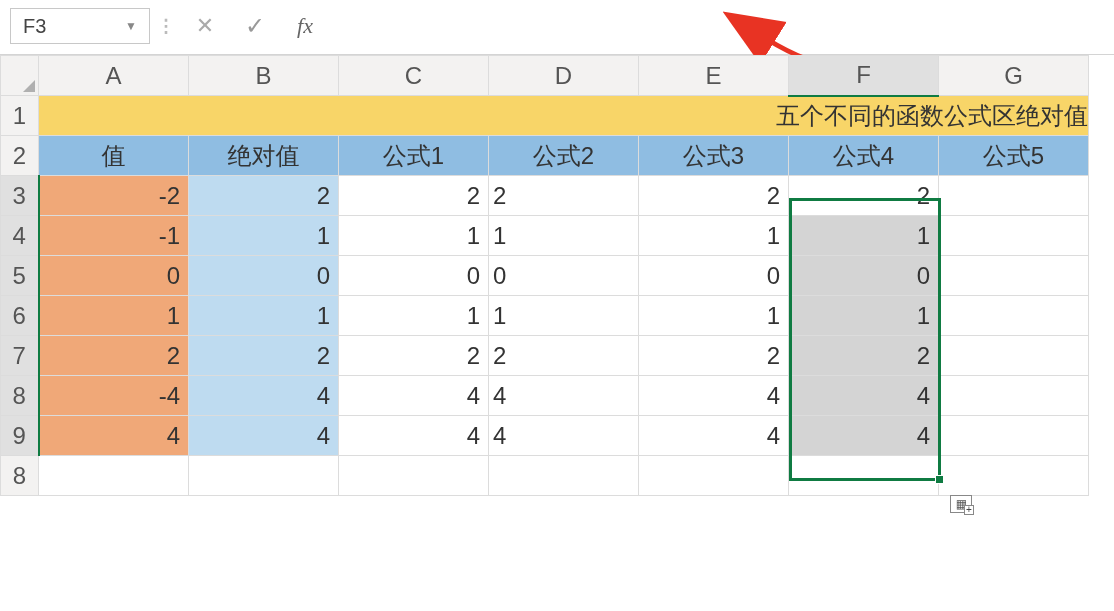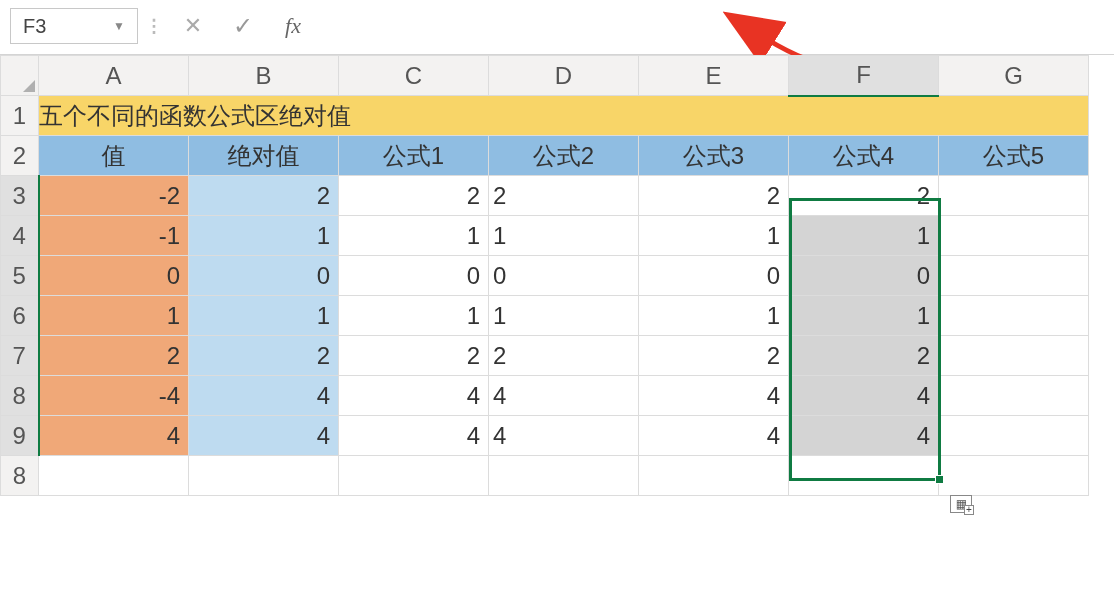--- a/index.html
+++ b/index.html
@@ -1,20 +1,20 @@
 <!DOCTYPE html>
 <html><head>
 <meta charset="utf-8">
 <style>
 * { box-sizing: border-box; margin: 0; padding: 0; }
 body { font-family: "Segoe UI", "Microsoft YaHei", sans-serif; background: #fff; width: 1114px; height: 611px; overflow: hidden; }
 
 
 .formula-bar { display: flex; align-items: center; padding: 8px 10px 10px 10px; border-bottom: 1px solid #d4d4d4; }
-.name-box { width: 128px; height: 36px; border: 1px solid #c8c8c8; display: flex; align-items: center; padding: 0 12px; font-size: 20px; color: #444; background: #fff; justify-content: space-between; }
+.name-box { width: 140px; height: 36px; border: 1px solid #c8c8c8; display: flex; align-items: center; padding: 0 12px; font-size: 20px; color: #444; background: #fff; justify-content: space-between; }
 .name-box .drop { color: #888; font-size: 12px; }
 .fb-sep { width: 30px; display:flex; align-items:center; justify-content:center; }
 .fb-sep span { color: #bbb; font-size: 18px; font-weight: bold; letter-spacing: -2px;}
 .fb-btn { width: 50px; height: 36px; display: flex; align-items: center; justify-content: center; color: #aaa; font-size: 22px; }
 .fb-check { color: #999; font-size: 24px; }
 .fb-fx { font-style: italic; font-family: "Times New Roman", serif; font-size: 22px; color: #666; align-items: center; }
 .formula-input-wrap { flex: 1; position: relative; }
 .formula-highlight { position: absolute; border: 4px solid #e83323; left: -10px; top: -6px; width: 280px; height: 48px; pointer-events: none; }
 .formula-input { height: 36px; border: none; outline: none; font-size: 22px; color: #333; padding: 0 12px; width: 100%; }
 
@@ -28,21 +28,21 @@
 table.sheet th, table.sheet td { border: 1px solid #dcdcdc; height: 40px; font-size: 24px; color: #333; }
 table.sheet th { background: #f3f2f1; font-weight: normal; color: #555; }
 th.corner { width: 38px; background: #f3f2f1; position: relative; }
 th.corner::after { content:""; position:absolute; right:3px; bottom:3px; width:0; height:0; border-left:12px solid transparent; border-bottom:12px solid #b0b0b0; }
 th.colhdr { width: 150px; text-align:center; font-size:22px; }
 th.colhdr.sel { background: #e0e0e0; border-bottom: 2px solid #0f7b42; }
 th.rowhdr { width: 38px; text-align: center; font-size: 22px; }
 th.rowhdr.sel { background: #e0e0e0; border-right: 2px solid #0f7b42; }
 
 
-td.title-cell { background: #f8d568; text-align:left; font-size: 34px; color: #222; height: 58px; }
+td.title-cell { background: #f8d568; text-align:right; font-size: 34px; color: #222; height: 58px; }
 
 td.hd { background: #8fbde2; text-align:center; font-size: 26px; color: #333; }
 
 td.valcol { background: #f0a878; text-align: right; padding-right: 8px; }
 td.abscol { background: #bedbf0; text-align: right; padding-right: 8px; }
 td.num-r { text-align: right; padding-right: 8px; }
 td.num-l { text-align: left; padding-left: 4px; }
 td.sel-range { background: #d4d4d4; text-align: right; padding-right: 8px; }
 td.sel-active { background: #fff; text-align: right; padding-right: 8px; }
 

